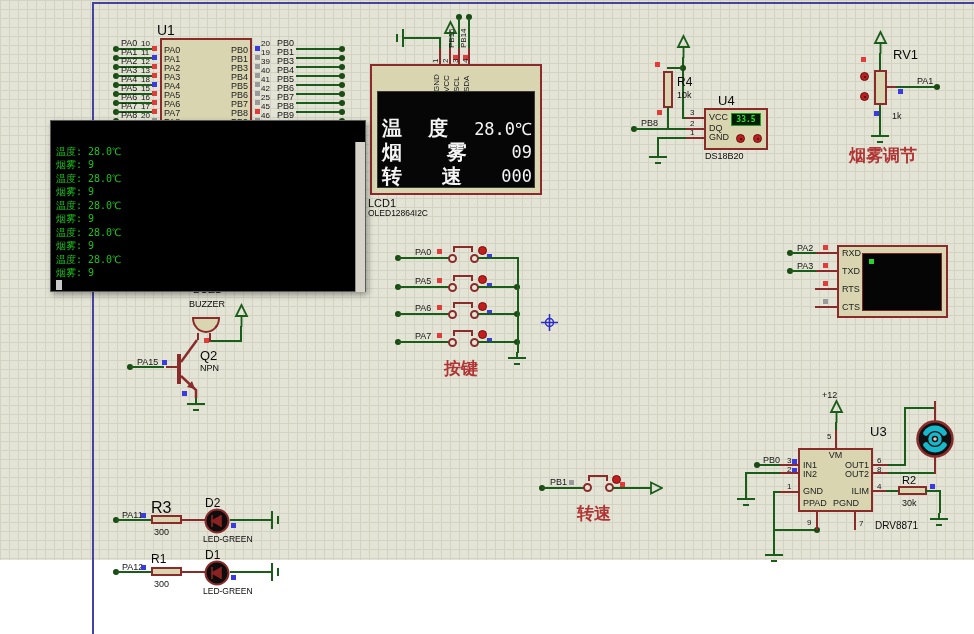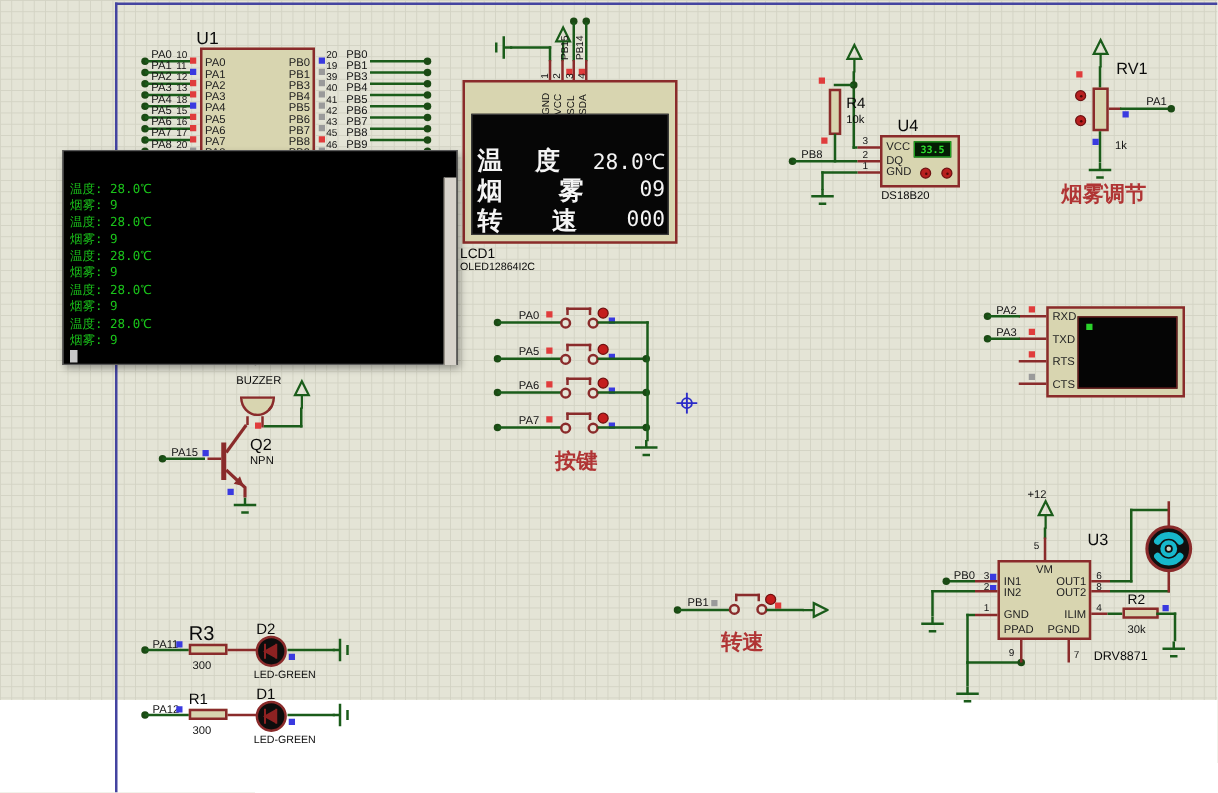--- a/index.html
+++ b/index.html
@@ -168,21 +168,21 @@
     <span class="w" style="left:296px;top:84px;width:46px;height:2px"></span>
     <span class="dot" style="left:339px;top:82px"></span>
     <span class="in" style="left:210px;top:82px;width:38px;text-align:right">PB5</span>
 <span class="sq" style="left:255px;top:91px" data-c="gray"></span>
     <span class="pn" style="left:261px;top:85px">42</span>
     <span class="nl" style="left:277px;top:84px">PB6</span>
     <span class="w" style="left:296px;top:93px;width:46px;height:2px"></span>
     <span class="dot" style="left:339px;top:91px"></span>
     <span class="in" style="left:210px;top:91px;width:38px;text-align:right">PB6</span>
 <span class="sq" style="left:255px;top:100px" data-c="gray"></span>
-    <span class="pn" style="left:261px;top:94px">43</span>
+    <span class="pn" style="left:261px;top:94px">25</span>
     <span class="nl" style="left:277px;top:93px">PB7</span>
     <span class="w" style="left:296px;top:102px;width:46px;height:2px"></span>
     <span class="dot" style="left:339px;top:100px"></span>
     <span class="in" style="left:210px;top:100px;width:38px;text-align:right">PB7</span>
 <span class="sq" style="left:255px;top:109px" data-c="red"></span>
     <span class="pn" style="left:261px;top:103px">45</span>
     <span class="nl" style="left:277px;top:102px">PB8</span>
     <span class="w" style="left:296px;top:111px;width:46px;height:2px"></span>
     <span class="dot" style="left:339px;top:109px"></span>
     <span class="in" style="left:210px;top:109px;width:38px;text-align:right">PB8</span>
@@ -417,21 +417,21 @@
 <span class="pn" style="left:827px;top:433px">5</span>
 <div class="bdy" style="left:798px;top:448px;width:75px;height:64px"></div>
 <span class="in" style="left:798px;top:451px;width:75px;text-align:center">VM</span>
 <span class="in" style="left:803px;top:461px">IN1</span>
 <span class="in" style="left:803px;top:470px">IN2</span>
 <span class="in" style="left:803px;top:487px">GND</span>
 <span class="in" style="left:803px;top:499px">PPAD</span>
 <span class="in" style="left:833px;top:461px;width:36px;text-align:right">OUT1</span>
 <span class="in" style="left:833px;top:470px;width:36px;text-align:right">OUT2</span>
 <span class="in" style="left:833px;top:487px;width:36px;text-align:right">ILIM</span>
-<span class="in" style="left:833px;top:499px;width:36px;text-align:center">PGND</span>
+<span class="in" style="left:833px;top:499px;width:36px;text-align:left">PGND</span>
 
 <span class="pn" style="left:787px;top:457px">3</span>
 <span class="sq cb" style="left:792px;top:459px"></span>
 <span class="r" style="left:780px;top:464px;width:18px;height:2px"></span>
 <span class="w" style="left:757px;top:464px;width:23px;height:2px"></span>
 <span class="dot" style="left:754px;top:462px"></span>
 <span class="nl" style="left:763px;top:456px">PB0</span>
 <span class="pn" style="left:787px;top:466px">2</span>
 <span class="sq cb" style="left:792px;top:468px"></span>
 <span class="r" style="left:780px;top:472px;width:18px;height:2px"></span>

